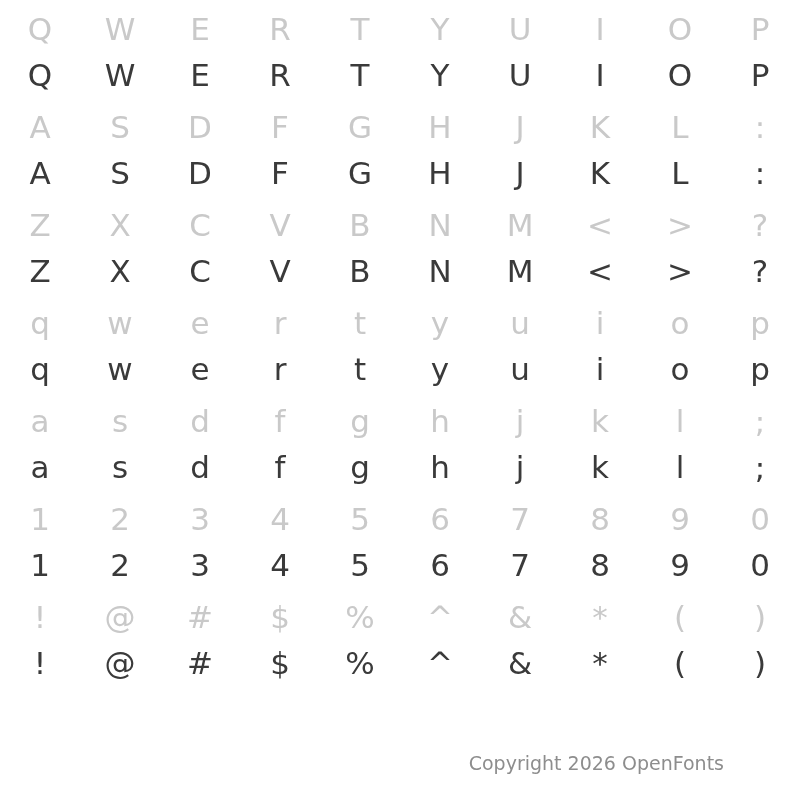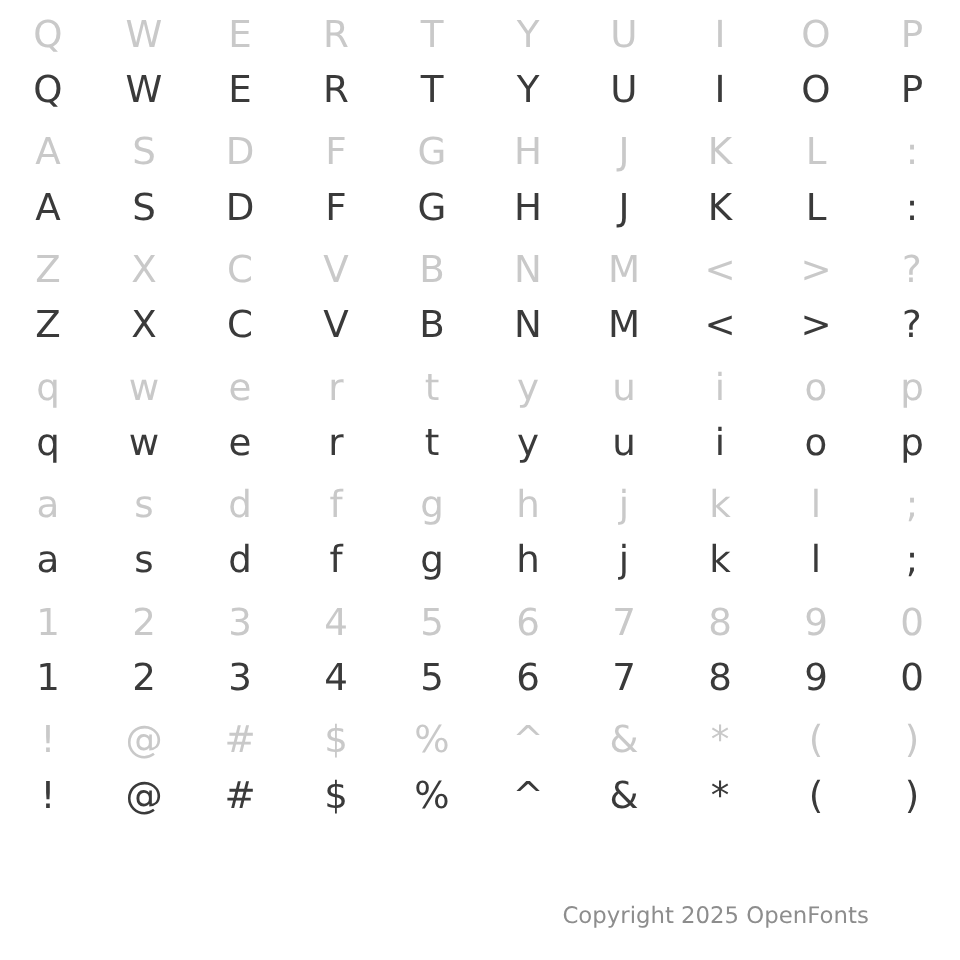--- a/index.html
+++ b/index.html
@@ -250,14 +250,14 @@
           <div class="cell">$</div>
           <div class="cell">%</div>
           <div class="cell">^</div>
           <div class="cell">&amp;</div>
           <div class="cell">*</div>
           <div class="cell">(</div>
           <div class="cell">)</div>
         </div>
       </div>
     </div>
-  <div class="footer">Copyright 2025 OpenFonts</div>
+  <div class="footer">Copyright 2026 OpenFonts</div>
 </div>
 
 </body></html>

